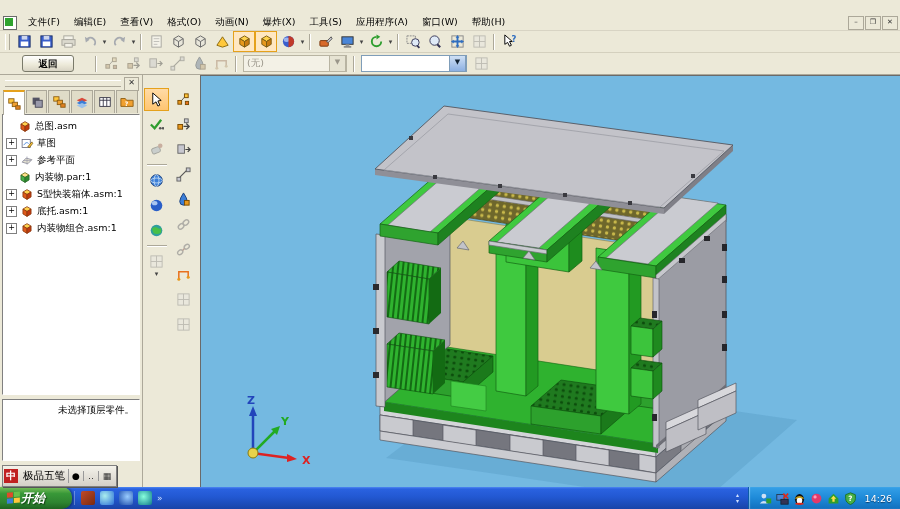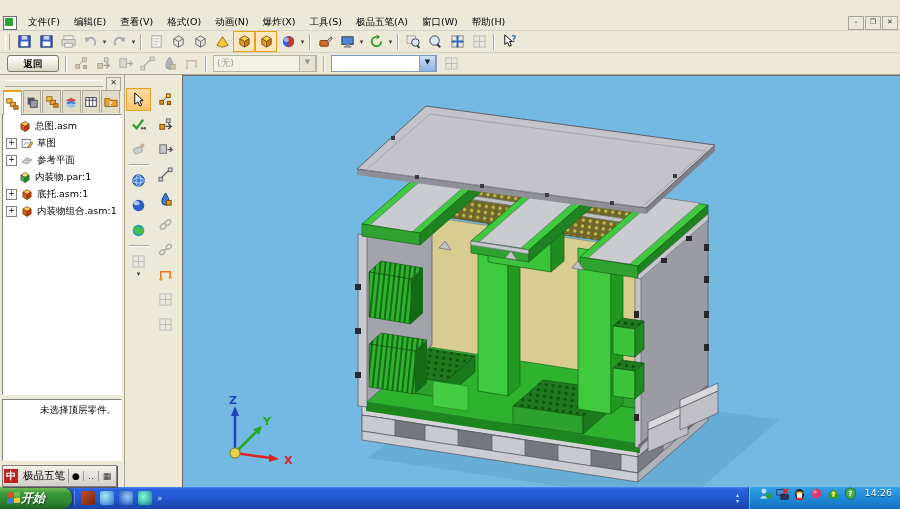--- a/index.html
+++ b/index.html
@@ -40,35 +40,35 @@
   .toolbar2{position:absolute;left:0;top:53px;width:900px;height:22px;background:#ECE9D8;
     border-bottom:1px solid #ACA899;display:flex;align-items:center;padding:0 4px;box-sizing:border-box;}
   .grip{width:3px;height:16px;border-left:1px solid #fff;border-right:1px solid #aca899;margin:0 3px;flex:none;}
   .tsep{width:1px;height:16px;background:#aca899;border-right:1px solid #fff;margin:0 3px;flex:none;}
   .tbtn{width:20px;height:19px;flex:none;display:flex;align-items:center;justify-content:center;border:1px solid transparent;}
   .tbtn.active{border:1px solid #e5a11c;background:#ffe7c2;}
   .tbtn.dis{opacity:.45;filter:grayscale(70%);}
   .dd{width:7px;height:19px;flex:none;display:flex;align-items:center;justify-content:center;color:#444;}
   .dd::before{content:"▾";font-size:7px;}
   .ticon16{width:15px;height:15px;}
-  .btn-return{height:17px;min-width:52px;padding:0 8px;margin:0 3px;flex:none;
+  .btn-return{height:17px;min-width:52px;padding:0 8px;margin:0 18px;flex:none;
     background:linear-gradient(180deg,#fefefe,#ece9d8 60%,#d8d4c4);border:1px solid #7a7a6a;border-radius:3px;
     font-size:9.5px;font-weight:bold;text-align:center;line-height:15px;}
   .combo{height:17px;flex:none;border:1px solid #7f9db9;background:#fff;display:flex;align-items:center;
     box-sizing:border-box;margin:0 3px;}
   .combo .cval{flex:1;padding:0 3px;overflow:hidden;white-space:nowrap;}
   .combo .carrow{width:15px;height:15px;flex:none;background:linear-gradient(180deg,#cfe0f5,#8cb0e2);
     border:1px solid #7f9db9;text-align:center;line-height:13px;font-size:7px;color:#123;}
   .combo .carrow::before{content:"▼";}
   .combo.dis{background:#f3f1e6;border-color:#b8b4a2;color:#9a968a;}
   .combo.dis .carrow{background:#e6e3d2;color:#9a968a;border-color:#b8b4a2;}
   
   .main{position:absolute;left:0;top:75px;width:900px;height:412px;display:flex;}
   
-  .sidebar{width:125px;flex:none;background:#ECE9D8;border-right:1px solid #aca899;
+  .sidebar{width:143px;flex:none;background:#ECE9D8;border-right:1px solid #aca899;
     position:relative;box-sizing:border-box;padding:2px;}
   .sb-head{height:10px;position:relative;margin:1px 1px 2px 1px;}
   .sb-head .lines{position:absolute;left:2px;right:18px;top:2px;height:5px;
     border-top:1px solid #fff;border-bottom:1px solid #aca899;}
   .sb-close{position:absolute;right:0;top:-1px;width:13px;height:12px;border:1px solid #aca899;background:#ece9d8;
     font-size:8px;line-height:10px;text-align:center;color:#333;}
   .sb-close::before{content:"✕";}
   .sb-tabs{display:flex;height:24px;margin:0 1px;}
   .sb-tab{width:22px;height:22px;border:1px solid #aca899;border-bottom:none;background:#e0dcc8;
     display:flex;align-items:center;justify-content:center;margin-right:1px;}
@@ -118,21 +118,21 @@
     background:linear-gradient(180deg,#7ABF5A 0%,#389838 30%,#2E8430 70%,#1E6420 100%);
     border-radius:0 10px 10px 0;box-shadow:1px 0 3px rgba(0,0,0,.5);}
   .startbtn .slabel{color:#fff;font-weight:bold;font-style:italic;font-size:12px;text-shadow:1px 1px 1px #164416;}
   .qlaunch{display:flex;align-items:center;gap:5px;padding:0 6px;border-left:1px solid rgba(255,255,255,.3);margin-left:2px;}
   .qlicon{width:14px;height:14px;border-radius:2px;}
   .qlmore{color:#cfe0ff;font-size:9px;}
   .qlmore::before{content:"»";}
   .tb-mid{flex:1;}
   .tb-updown{width:12px;color:#cfe0ff;font-size:6px;line-height:6px;text-align:center;padding-right:4px;}
   .tb-updown::before{content:"▴\A▾";white-space:pre;}
-  .tray{height:22px;display:flex;gap:4px;padding:0 8px 0 10px;
+  .tray{height:22px;display:flex;align-items:center;gap:4px;padding:0 8px 0 10px;
     background:linear-gradient(180deg,#35A0E8 0%,#1E8AD8 50%,#1270BE 100%);
     border-left:1px solid #0c5ca8;box-shadow:inset 1px 0 1px rgba(255,255,255,.4);}
   .trayicon{width:13px;height:13px;}
   .clock{color:#fff;font-size:9.5px;padding-left:4px;text-shadow:0 1px 1px #0a3a6a;}
   .hiddefs{position:absolute;width:0;height:0;overflow:hidden;}
 </style>
 </head>
 <body>
 
 <svg class="hiddefs" aria-hidden="true">
@@ -363,21 +363,21 @@
 
   <div class="menubar">
     <div class="mdi-icon"></div>
     <span class="menuitem">文件(F)</span>
     <span class="menuitem">编辑(E)</span>
     <span class="menuitem">查看(V)</span>
     <span class="menuitem">格式(O)</span>
     <span class="menuitem">动画(N)</span>
     <span class="menuitem">爆炸(X)</span>
     <span class="menuitem">工具(S)</span>
-    <span class="menuitem">极品五笔(A)</span>
+    <span class="menuitem">应用程序(A)</span>
     <span class="menuitem">窗口(W)</span>
     <span class="menuitem">帮助(H)</span>
     <span class="spacer"></span>
     <div class="mdibtn min"></div>
     <div class="mdibtn max"></div>
     <div class="mdibtn close"></div>
   </div>
 
   <div class="toolbar1">
     <div class="grip"></div>
@@ -602,20 +602,27 @@
               <use href="#s-plane"></use>
             </svg>
           <span class="tlabel">参考平面</span>
         </div>
         <div class="trow">
           <span class="exp none"></span>
           <svg class="ticon">
               <use href="#s-part"></use>
             </svg>
           <span class="tlabel">内装物.par:1</span>
+        </div>
+        <div class="trow">
+          <span class="exp"></span>
+          <svg class="ticon">
+              <use href="#s-asm"></use>
+            </svg>
+          <span class="tlabel">S型快装箱体.asm:1</span>
         </div>
         <div class="trow">
           <span class="exp"></span>
           <svg class="ticon">
               <use href="#s-asm"></use>
             </svg>
           <span class="tlabel">底托.asm:1</span>
         </div>
         <div class="trow">
           <span class="exp"></span>

